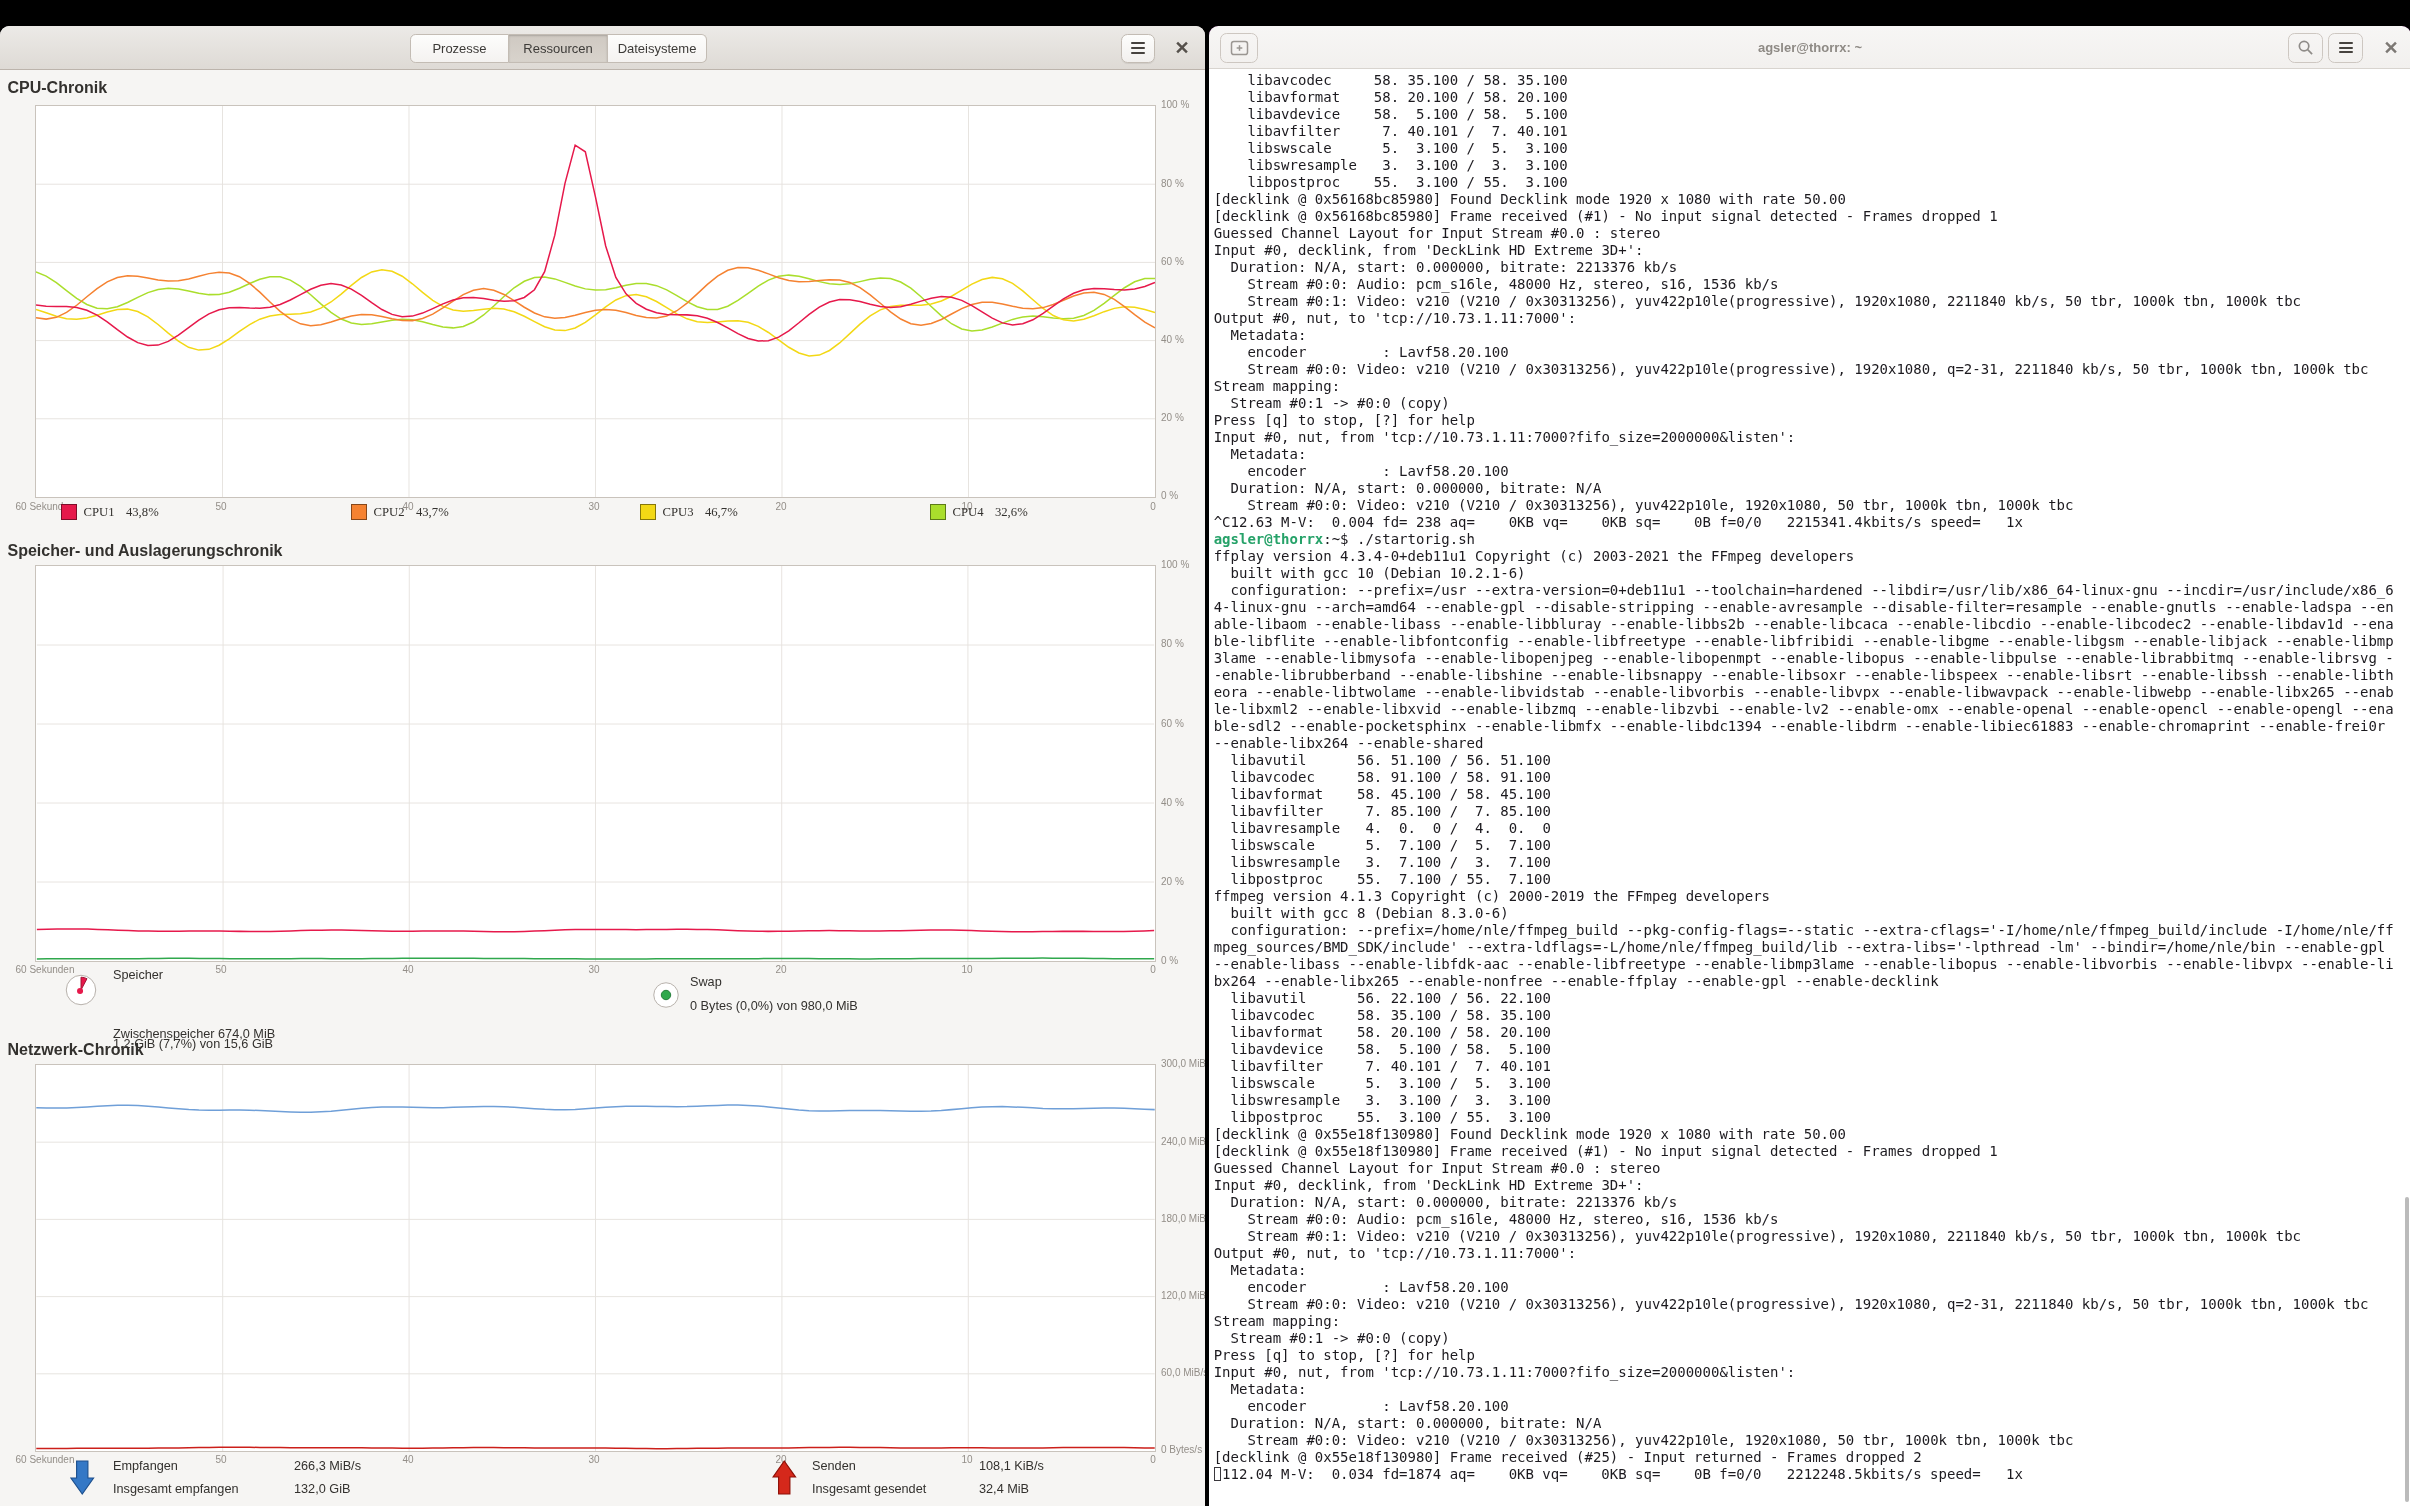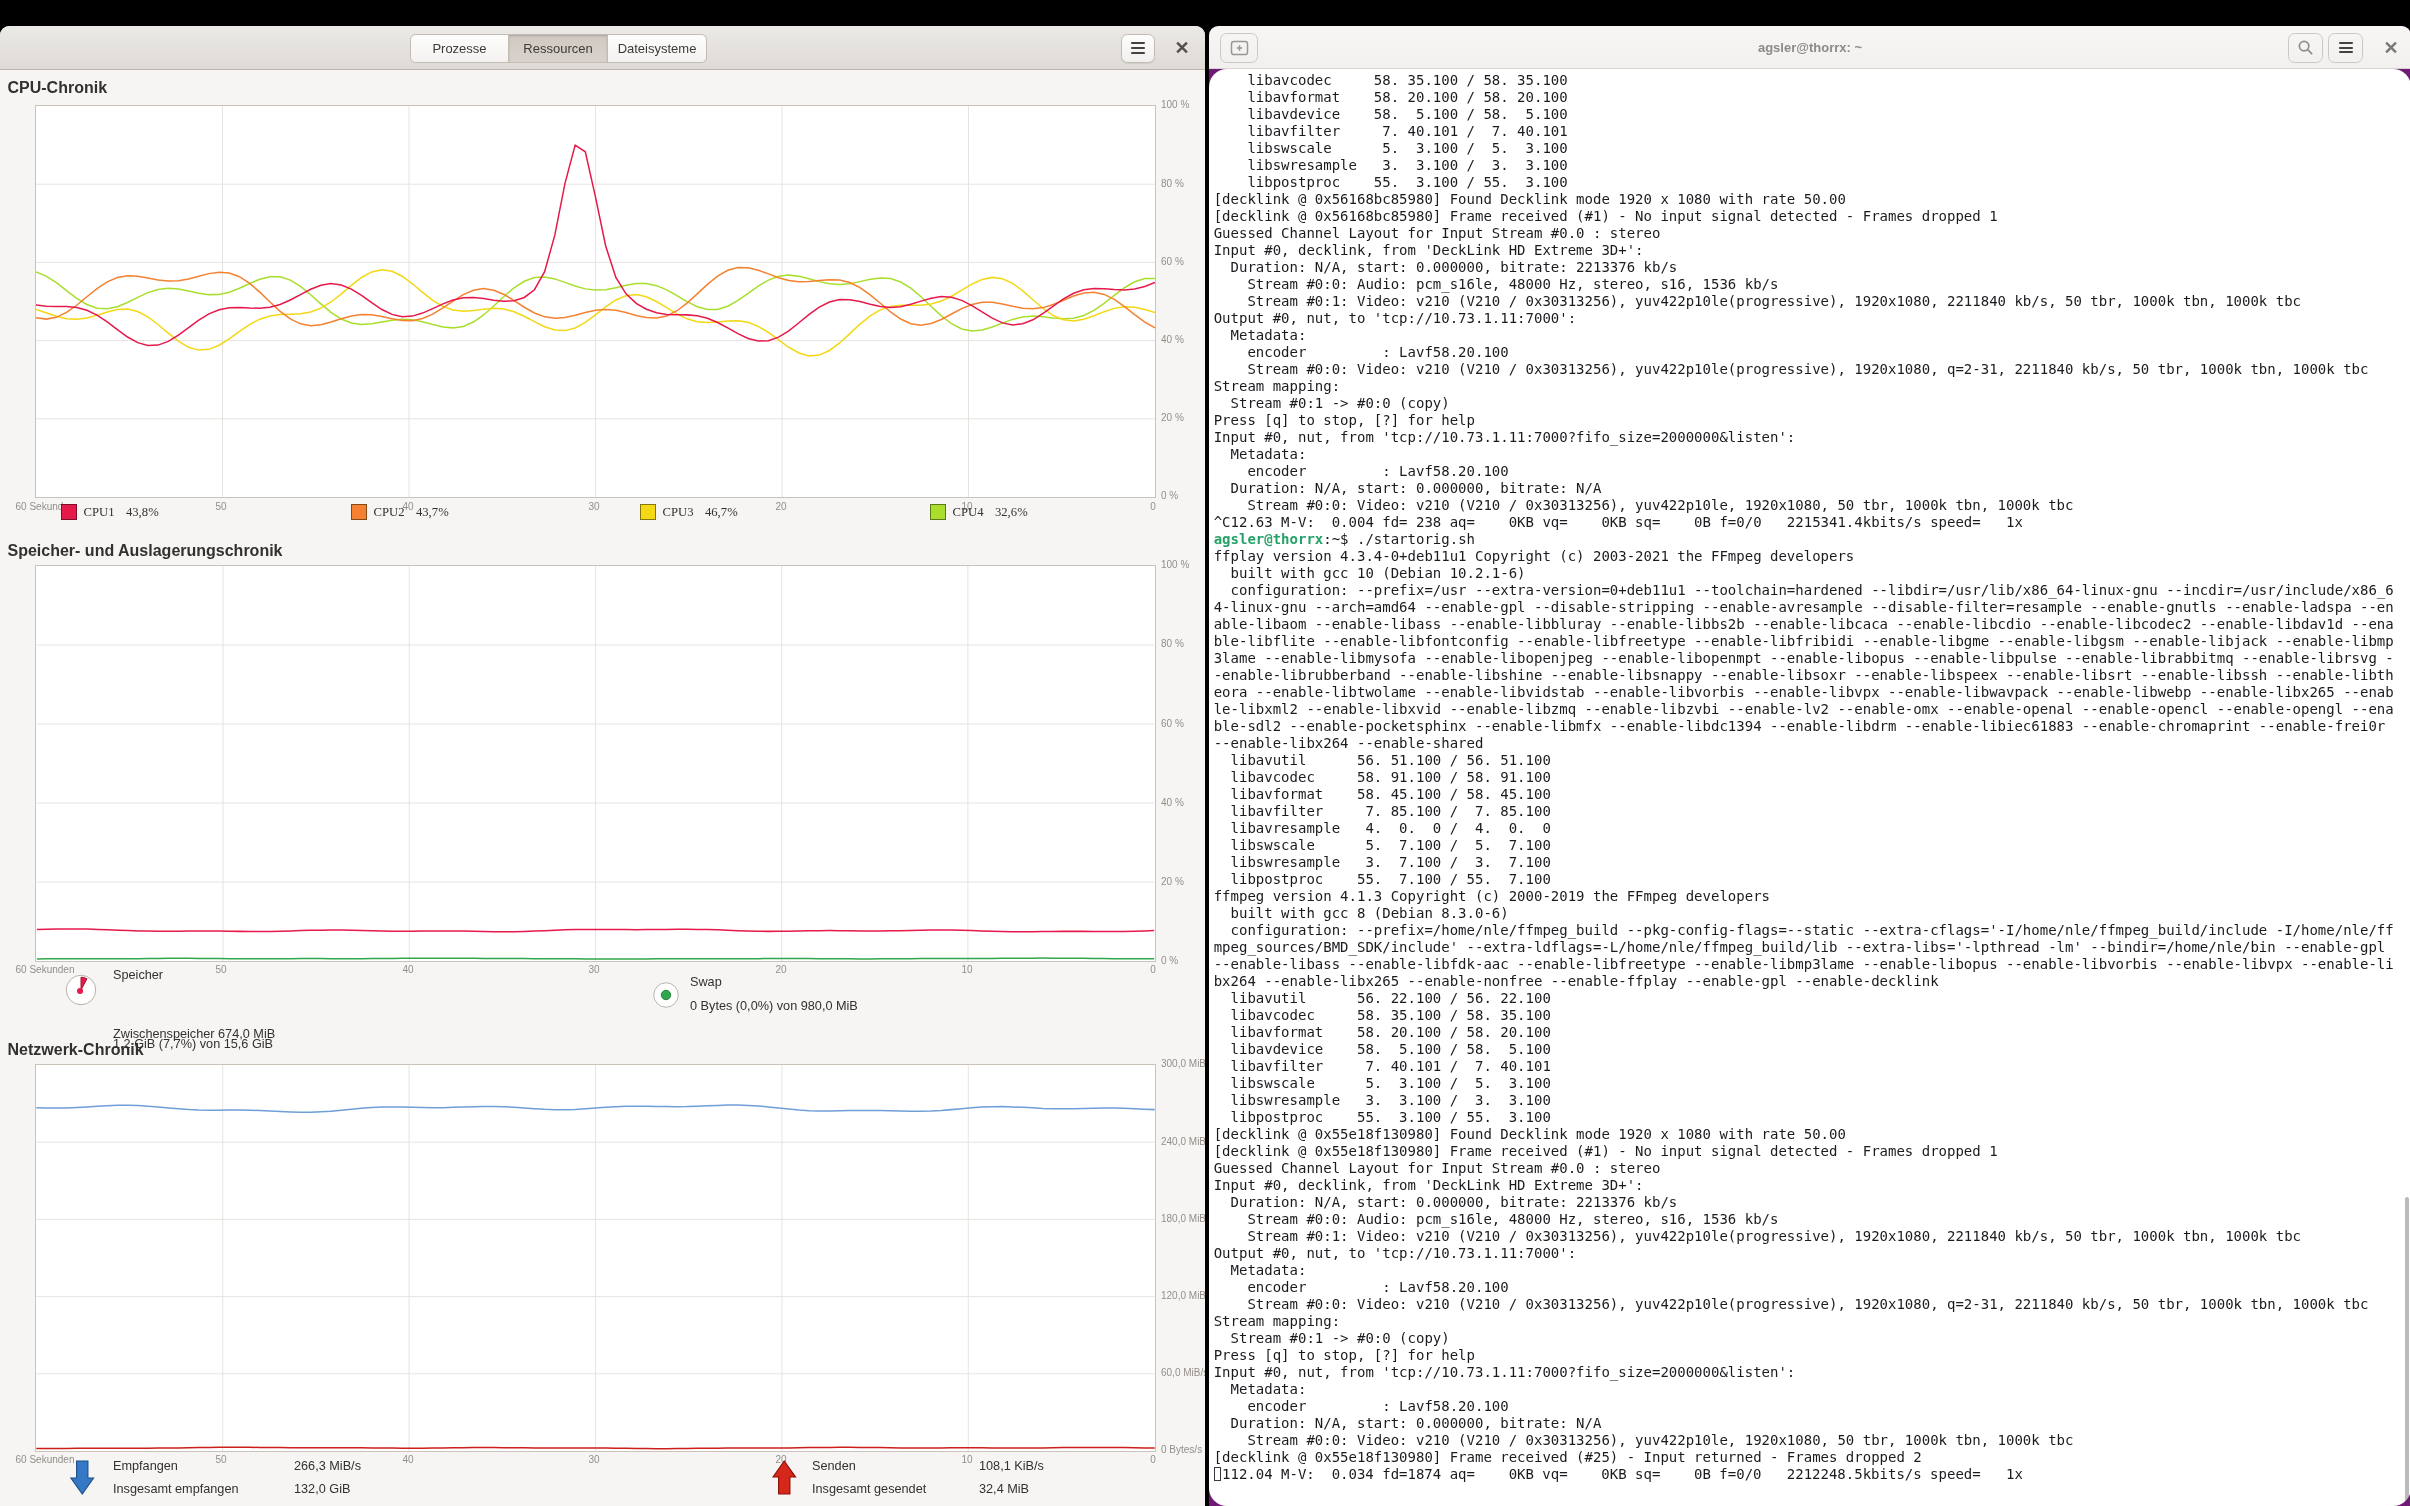--- a/index.html
+++ b/index.html
@@ -54,21 +54,21 @@
     text-align:center; font-size:13px; font-weight:bold; color:#8e8a85; }
   .tbtn { border:0.9px solid #cdc7c1; background:transparent; }
   #newtab-btn { left:11.3px; top:6.6px; width:38px; height:30px; }
   #search-btn { left:1079px; top:6.6px; width:35px; height:30px; }
   #term-menu-btn { left:1119px; top:6.6px; width:35px; height:30px; }
   #term-close-btn { left:1166px; top:6.6px; width:32px; height:30px; border:none; }
   .tbtn svg, #term-close-btn .closex { opacity:.75; }
 
   #term-body { position:absolute; left:0; top:43px; width:100%; height:1437px; background:#fff;
     padding:2.8px 0 0 4.7px; font-family:"DejaVu Sans Mono", monospace;
-    font-size:14px; line-height:17px; color:#1c1a1f; overflow:hidden;border-radius:18px; }
+    font-size:14px; line-height:17px; color:#1c1a1f; overflow:hidden; }
   .tl { white-space:pre; }
   .prompt { color:#26a269; font-weight:bold; }
   .cursor { display:inline-block; width:7.5px; height:14px; border:0.9px solid #3a383d; vertical-align:-1.9px; margin-right:0.9px; }
   #term-scrollbar { position:absolute; right:1.9px; top:1171px; width:3.8px; height:305px;
     background:rgba(60,60,60,.35); border-radius:1.9px; }
 </style>
 </head>
 <body>
 
 <div id="screen">

